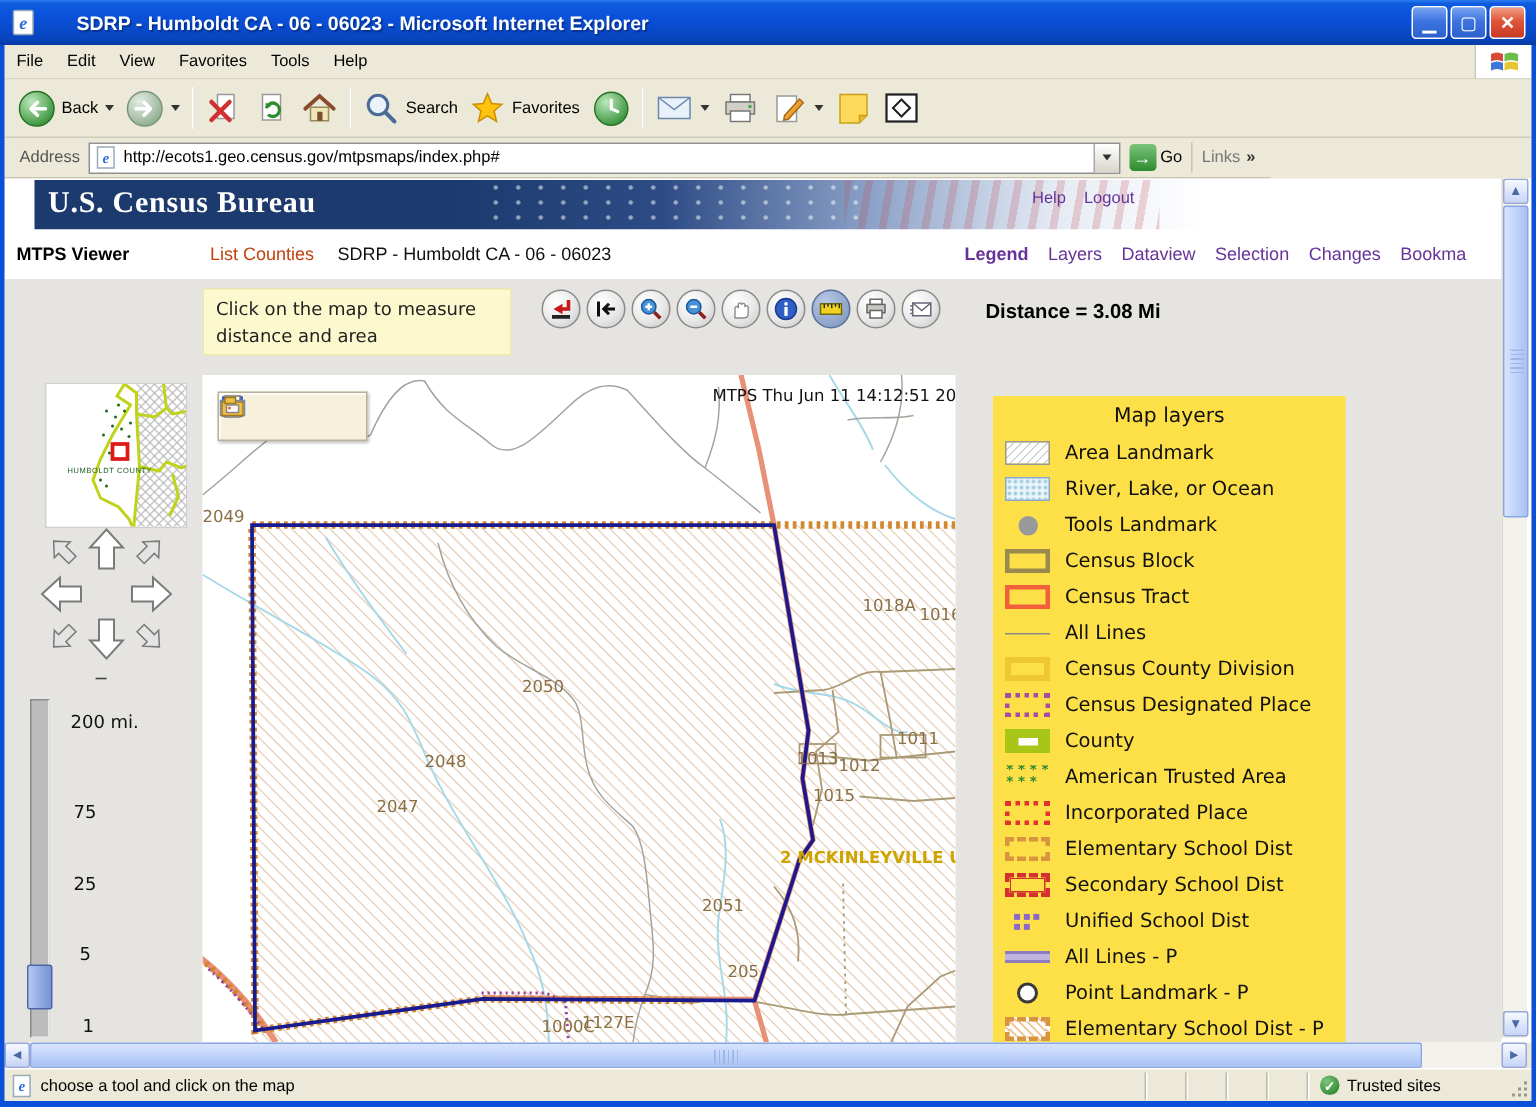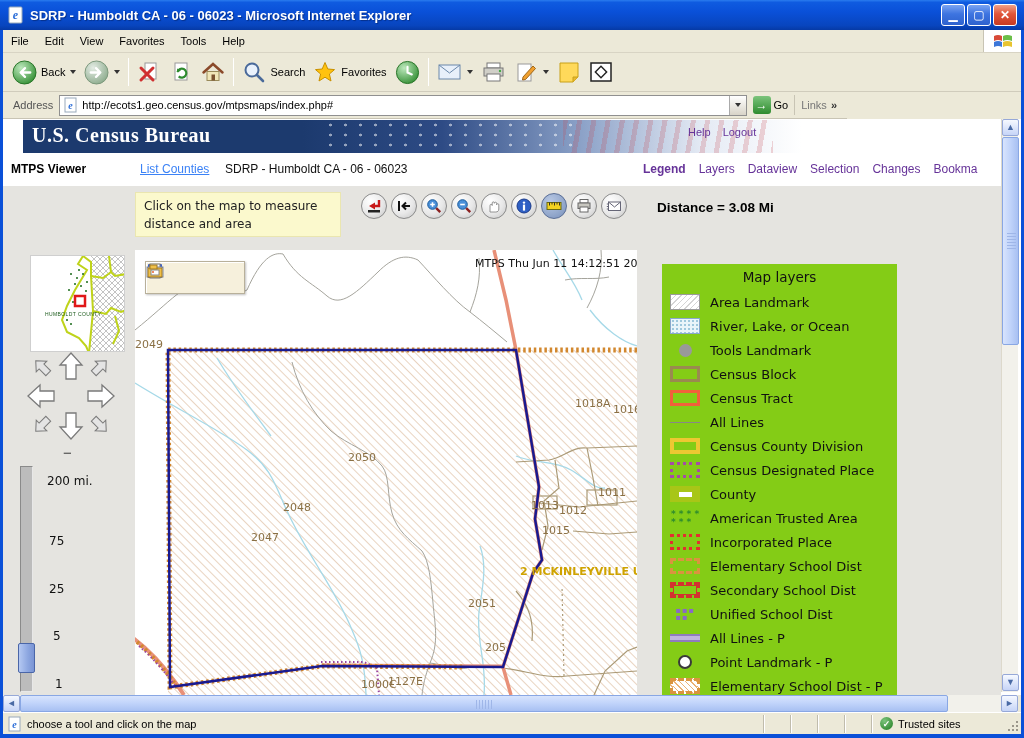--- a/index.html
+++ b/index.html
@@ -6,21 +6,21 @@
   *{box-sizing:border-box;}
   .frame{position:relative;width:1024px;height:738px;background:#ECE9D8;overflow:hidden;
          font-family:"Liberation Sans",sans-serif;}
   .abs{position:absolute;}
 
   
   .titlebar{left:0;top:0;width:1024px;height:30px;
     background:linear-gradient(180deg,#2A7CEF 0%,#0F5BE0 8%,#0A50D8 40%,#0845BE 85%,#063AA5 100%);
     display:flex;align-items:center;color:#fff;}
   .titlebar .ticon{width:18px;height:18px;margin:0 5px 0 7px;flex:none;}
-  .titlebar .ttext{font-size:13px;font-weight:bold;text-shadow:1px 1px 1px #05308a;white-space:nowrap;}
+  .titlebar .ttext{font-size:13px;font-weight:bold;text-shadow:1px 1px 1px #05308a;white-space:nowrap;margin-left:21px;}
   .winbtns{position:absolute;right:7px;top:4px;display:flex;gap:2px;}
   .wbtn{width:24px;height:22px;border-radius:3px;border:1px solid #fff;
     background:linear-gradient(180deg,#7AA4F2 0%,#3D74E0 45%,#2E62CE 100%);
     color:#fff;font-size:12px;display:flex;align-items:center;justify-content:center;line-height:1;}
   .wbtn.close{background:linear-gradient(180deg,#F0A086 0%,#E0553A 45%,#C83A22 100%);font-weight:bold;}
   .borderL{left:0;top:30px;width:3px;height:708px;background:#0A50D8;}
   .borderR{left:1021px;top:30px;width:3px;height:708px;background:#0A50D8;}
   .borderB{left:0;top:734px;width:1024px;height:4px;background:#0A50D8;}
 
   .menubar{left:3px;top:30px;width:1018px;height:23px;background:#ECE9D8;border-bottom:1px solid #D8D4C4;
@@ -56,21 +56,21 @@
   .census-title{position:absolute;left:9px;top:4px;color:#fff;font-family:"Liberation Serif",serif;
     font-size:20px;font-weight:600;letter-spacing:.5px;}
   .hdr-stars{position:absolute;left:300px;top:0;width:250px;height:33px;opacity:.55;
     background-image:radial-gradient(circle,rgba(255,255,255,.95) 1.2px,transparent 1.7px);background-size:15px 10px;}
   .hdr-stripe{position:absolute;left:540px;top:0;width:210px;height:33px;opacity:.5;
     background:repeating-linear-gradient(100deg,rgba(196,70,80,.45) 0 5px,rgba(255,255,255,0) 5px 14px);}
   .helplinks{position:absolute;left:665px;top:6px;font-size:11px;color:#663399;display:flex;gap:12px;background:transparent;}
 
   .navrow{position:absolute;left:0;top:34px;width:998px;height:33px;background:#fff;font-size:12px;}
   .app-name{position:absolute;left:8px;top:9px;font-weight:bold;color:#000;}
-  .list-counties{position:absolute;left:137px;top:9px;color:#3b82f6;text-decoration:underline;}
+  .list-counties{position:absolute;left:137px;top:9px;color:#c2410c;}
   .nav-context{position:absolute;left:222px;top:9px;color:#111;}
   .navlinks{position:absolute;left:640px;top:9px;display:flex;gap:13px;color:#663399;white-space:nowrap;width:376px;overflow:hidden;}
   .navlinks .nlink{flex:none;}
 
   .graybg{position:absolute;left:0;top:67px;width:998px;height:509px;background:#E5E4E0;}
 
   
   .notebox{left:132px;top:6px;width:206px;height:45px;background:#FBF9CD;border:1px solid #EAE6B0;
     font-size:12px;color:#222;padding:4px 8px;line-height:1.5;font-family:"DejaVu Sans",sans-serif;}
   .maptools{left:358px;top:7px;display:flex;gap:4px;}
@@ -94,21 +94,21 @@
   
   .maparea{left:132px;top:64px;width:502px;height:445px;background:#fff;overflow:hidden;}
   .maparea svg{position:absolute;left:0;top:0;}
   .map-stamp{position:absolute;left:340px;top:7px;font-size:11px;color:#111;font-family:"DejaVu Sans",sans-serif;white-space:nowrap;}
   .map-labels .mlabel{position:absolute;font-size:11px;color:#8A7044;font-family:"DejaVu Sans",sans-serif;white-space:nowrap;}
   .minitoolbar{position:absolute;left:10px;top:11px;width:100px;height:33px;background:#F6F0DC;
     border:1px solid #B8B09A;box-shadow:1px 1px 0 #fff inset,1px 1px 2px rgba(0,0,0,.25);
     display:flex;align-items:center;justify-content:space-around;padding:0 3px;}
 
   
-  .legendpanel{left:659px;top:78px;width:235px;height:431px;background:#84cc16;overflow:hidden;font-family:"DejaVu Sans",sans-serif;}
+  .legendpanel{left:659px;top:78px;width:235px;height:431px;background:#fde047;overflow:hidden;font-family:"DejaVu Sans",sans-serif;}
   .legend-title{height:26px;display:flex;align-items:center;justify-content:center;font-size:13.5px;color:#111;}
   .lrow{display:flex;align-items:center;height:24px;padding-left:8px;}
   .lrow .ltext{margin-left:10px;font-size:13px;color:#111;}
   .sw{width:30px;height:16px;flex:none;display:flex;align-items:center;justify-content:center;overflow:hidden;}
   .sw-area-landmark{border:1px solid #9a9a9a;background:repeating-linear-gradient(135deg,#fff 0 3px,#d4d4d4 3px 4px);}
   .sw-river{border:1px solid #8AA8CC;background-color:#EAF5FA;background-image:radial-gradient(#9FC8DD 1px,transparent 1.3px);background-size:4px 4px;}
   .sw-point{}
   .sw-point::before{content:"";width:13px;height:13px;border-radius:50%;background:#999;}
   .sw-block{border:3px solid #9A8A50;}
   .sw-tract{border:3px solid #F1603B;}

